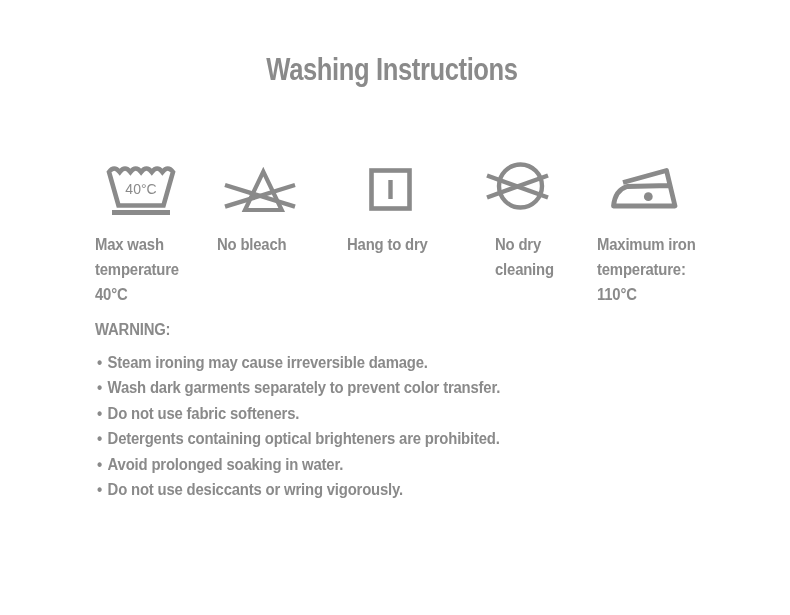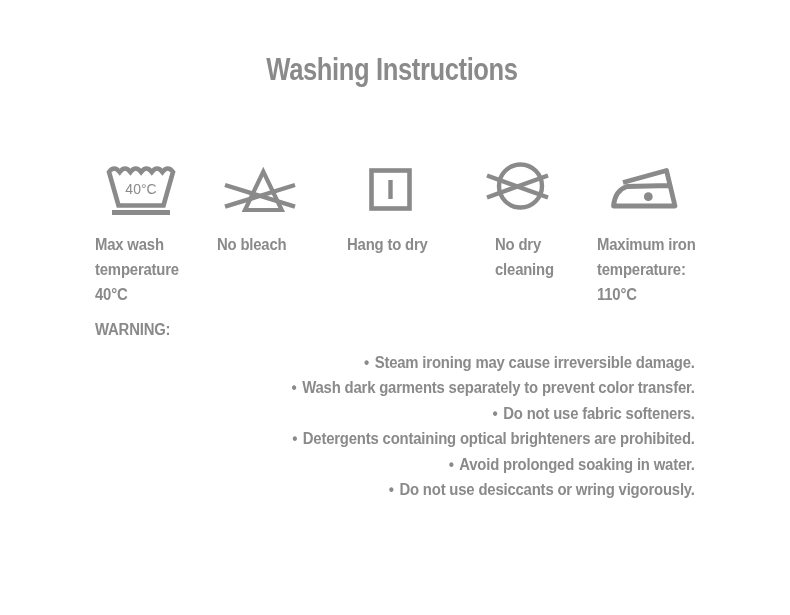--- a/index.html
+++ b/index.html
@@ -48,23 +48,22 @@
     font-weight: bold;
     letter-spacing: -0.2px;
     color: #8a8a8a;
     transform: scaleX(0.93);
     transform-origin: top left;
     white-space: nowrap;
   }
 
   .warning-list {
     position: absolute;
-    left: 81px; top: 350px;
+    left: 97px; top: 350px;
     width: 660px;
-    text-align: right;
   }
   .warning-item {
     font-size: 16px;
     font-weight: bold;
     line-height: 25.4px;
     letter-spacing: -0.2px;
     color: #8a8a8a;
     white-space: nowrap;
     transform: scaleX(0.93);
     transform-origin: top left;

